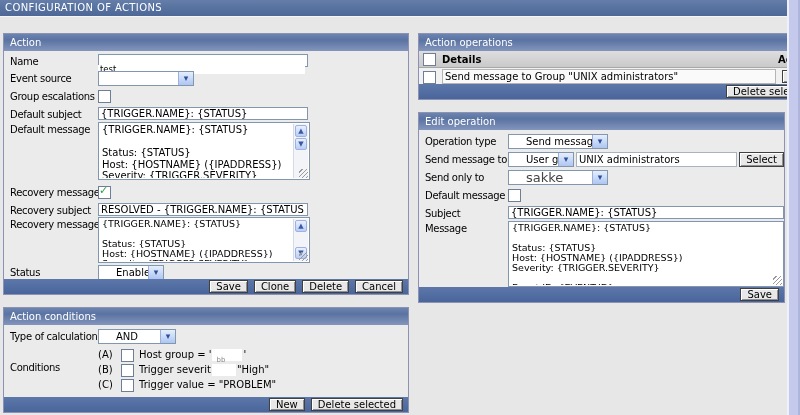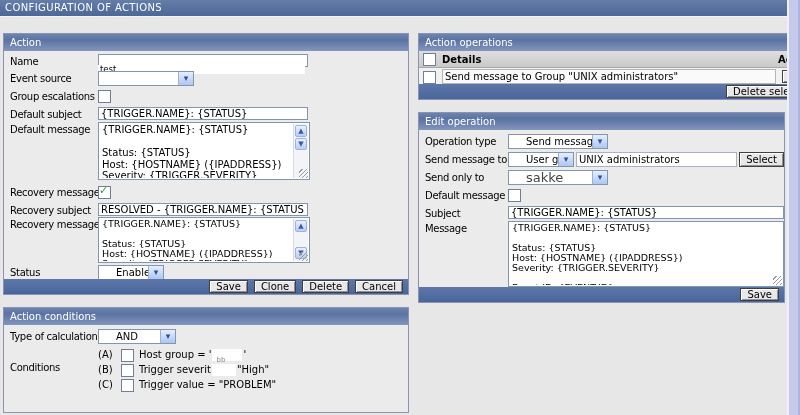--- a/index.html
+++ b/index.html
@@ -184,20 +184,24 @@
         <span><span>Trigger severit</span><span class="redact" style="width:24px"><i class="hint"></i></span><span>"High"</span></span>
       </div>
       <div class="cond-line">
         <span class="cond-key">(C)</span>
         <span class="cb"></span>
         <span><span>Trigger value = "PROBLEM"</span><span></span></span>
       </div>
     </div>
   </div>
 
+  <div class="pfoot">
+    <button class="btn">New</button>
+    <button class="btn">Delete selected</button>
+  </div>
 </div>
 
 <div class="panel" style="left:418px;top:33px;width:400px;height:67px">
   <div class="phead">Action operations</div>
   <div class="ops-hrow">
     <span class="cb"></span>
     <span class="ops-details">Details</span>
     <span>Action</span>
   </div>
   <div class="ops-row">

